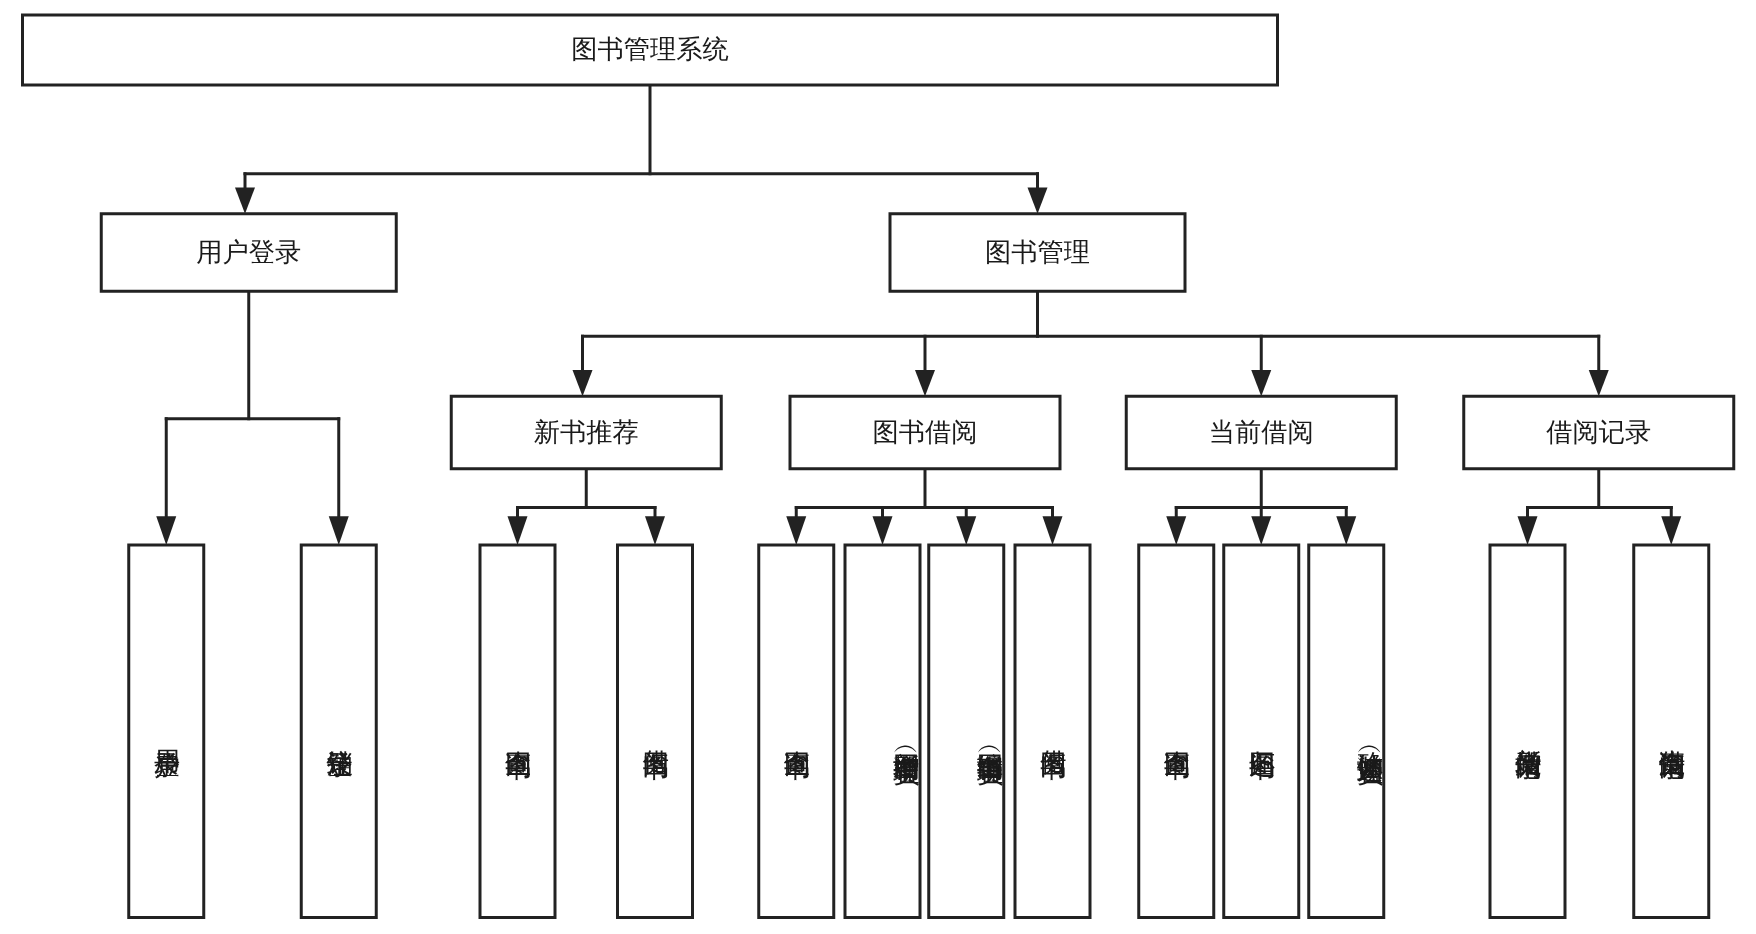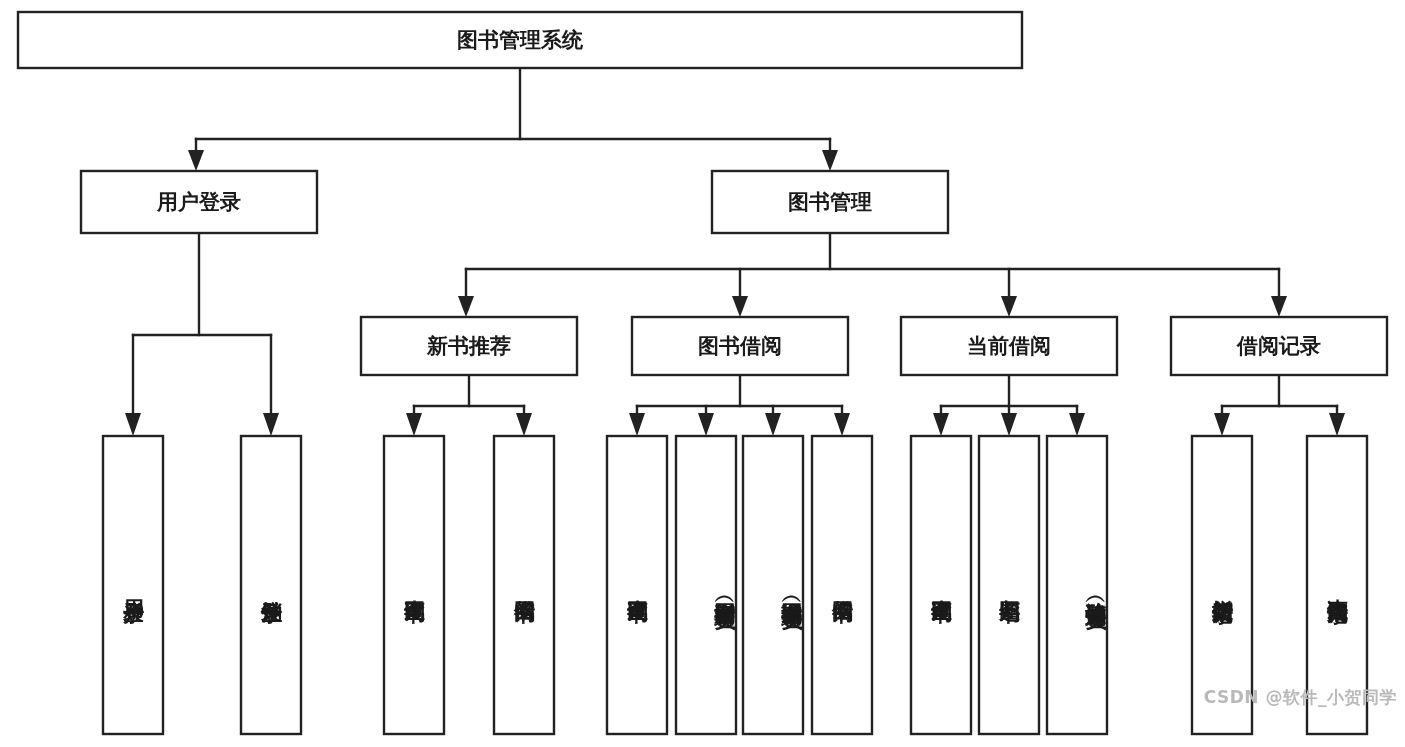--- a/index.html
+++ b/index.html
@@ -11,21 +11,20 @@
     width: 1405px;
     height: 747px;
     font-family: "DejaVu Sans", "Liberation Sans", sans-serif;
     overflow: hidden;
   }
   #diagram-root {
     position: relative;
     width: 1405px;
     height: 713px;
     background: #ffffff;
-    font-weight: bold;
   }
   svg.flow {
     position: absolute;
     top: 0;
     left: 0;
     width: 1405px;
     height: 747px;
   }
   .node-box {
     fill: #ffffff;
@@ -197,14 +196,13 @@
   <div class="vlabel" style="left:743px; top:444px; width:60px; height:290px; display:flex; align-items:flex-start; justify-content:center;">编辑图书（管理员）</div>
   <div class="vlabel" style="left:812px; top:436px; width:60px; height:298px; display:flex; align-items:center; justify-content:center;">借阅图书</div>
 
   <div class="vlabel" style="left:911px; top:436px; width:60px; height:298px; display:flex; align-items:center; justify-content:center;">查询图书</div>
   <div class="vlabel" style="left:979px; top:436px; width:60px; height:298px; display:flex; align-items:center; justify-content:center;">归还图书</div>
   <div class="vlabel" style="left:1047px; top:444px; width:60px; height:290px; display:flex; align-items:flex-start; justify-content:center;">确认归还（管理员）</div>
 
   <div class="vlabel" style="left:1192px; top:436px; width:60px; height:298px; display:flex; align-items:center; justify-content:center;">新增借阅记录</div>
   <div class="vlabel" style="left:1307px; top:436px; width:60px; height:298px; display:flex; align-items:center; justify-content:center;">查询借阅记录</div>
 
-  <div class="watermark">CSDN @软件_小贺同学</div>
 </div>
 
 </body></html>

